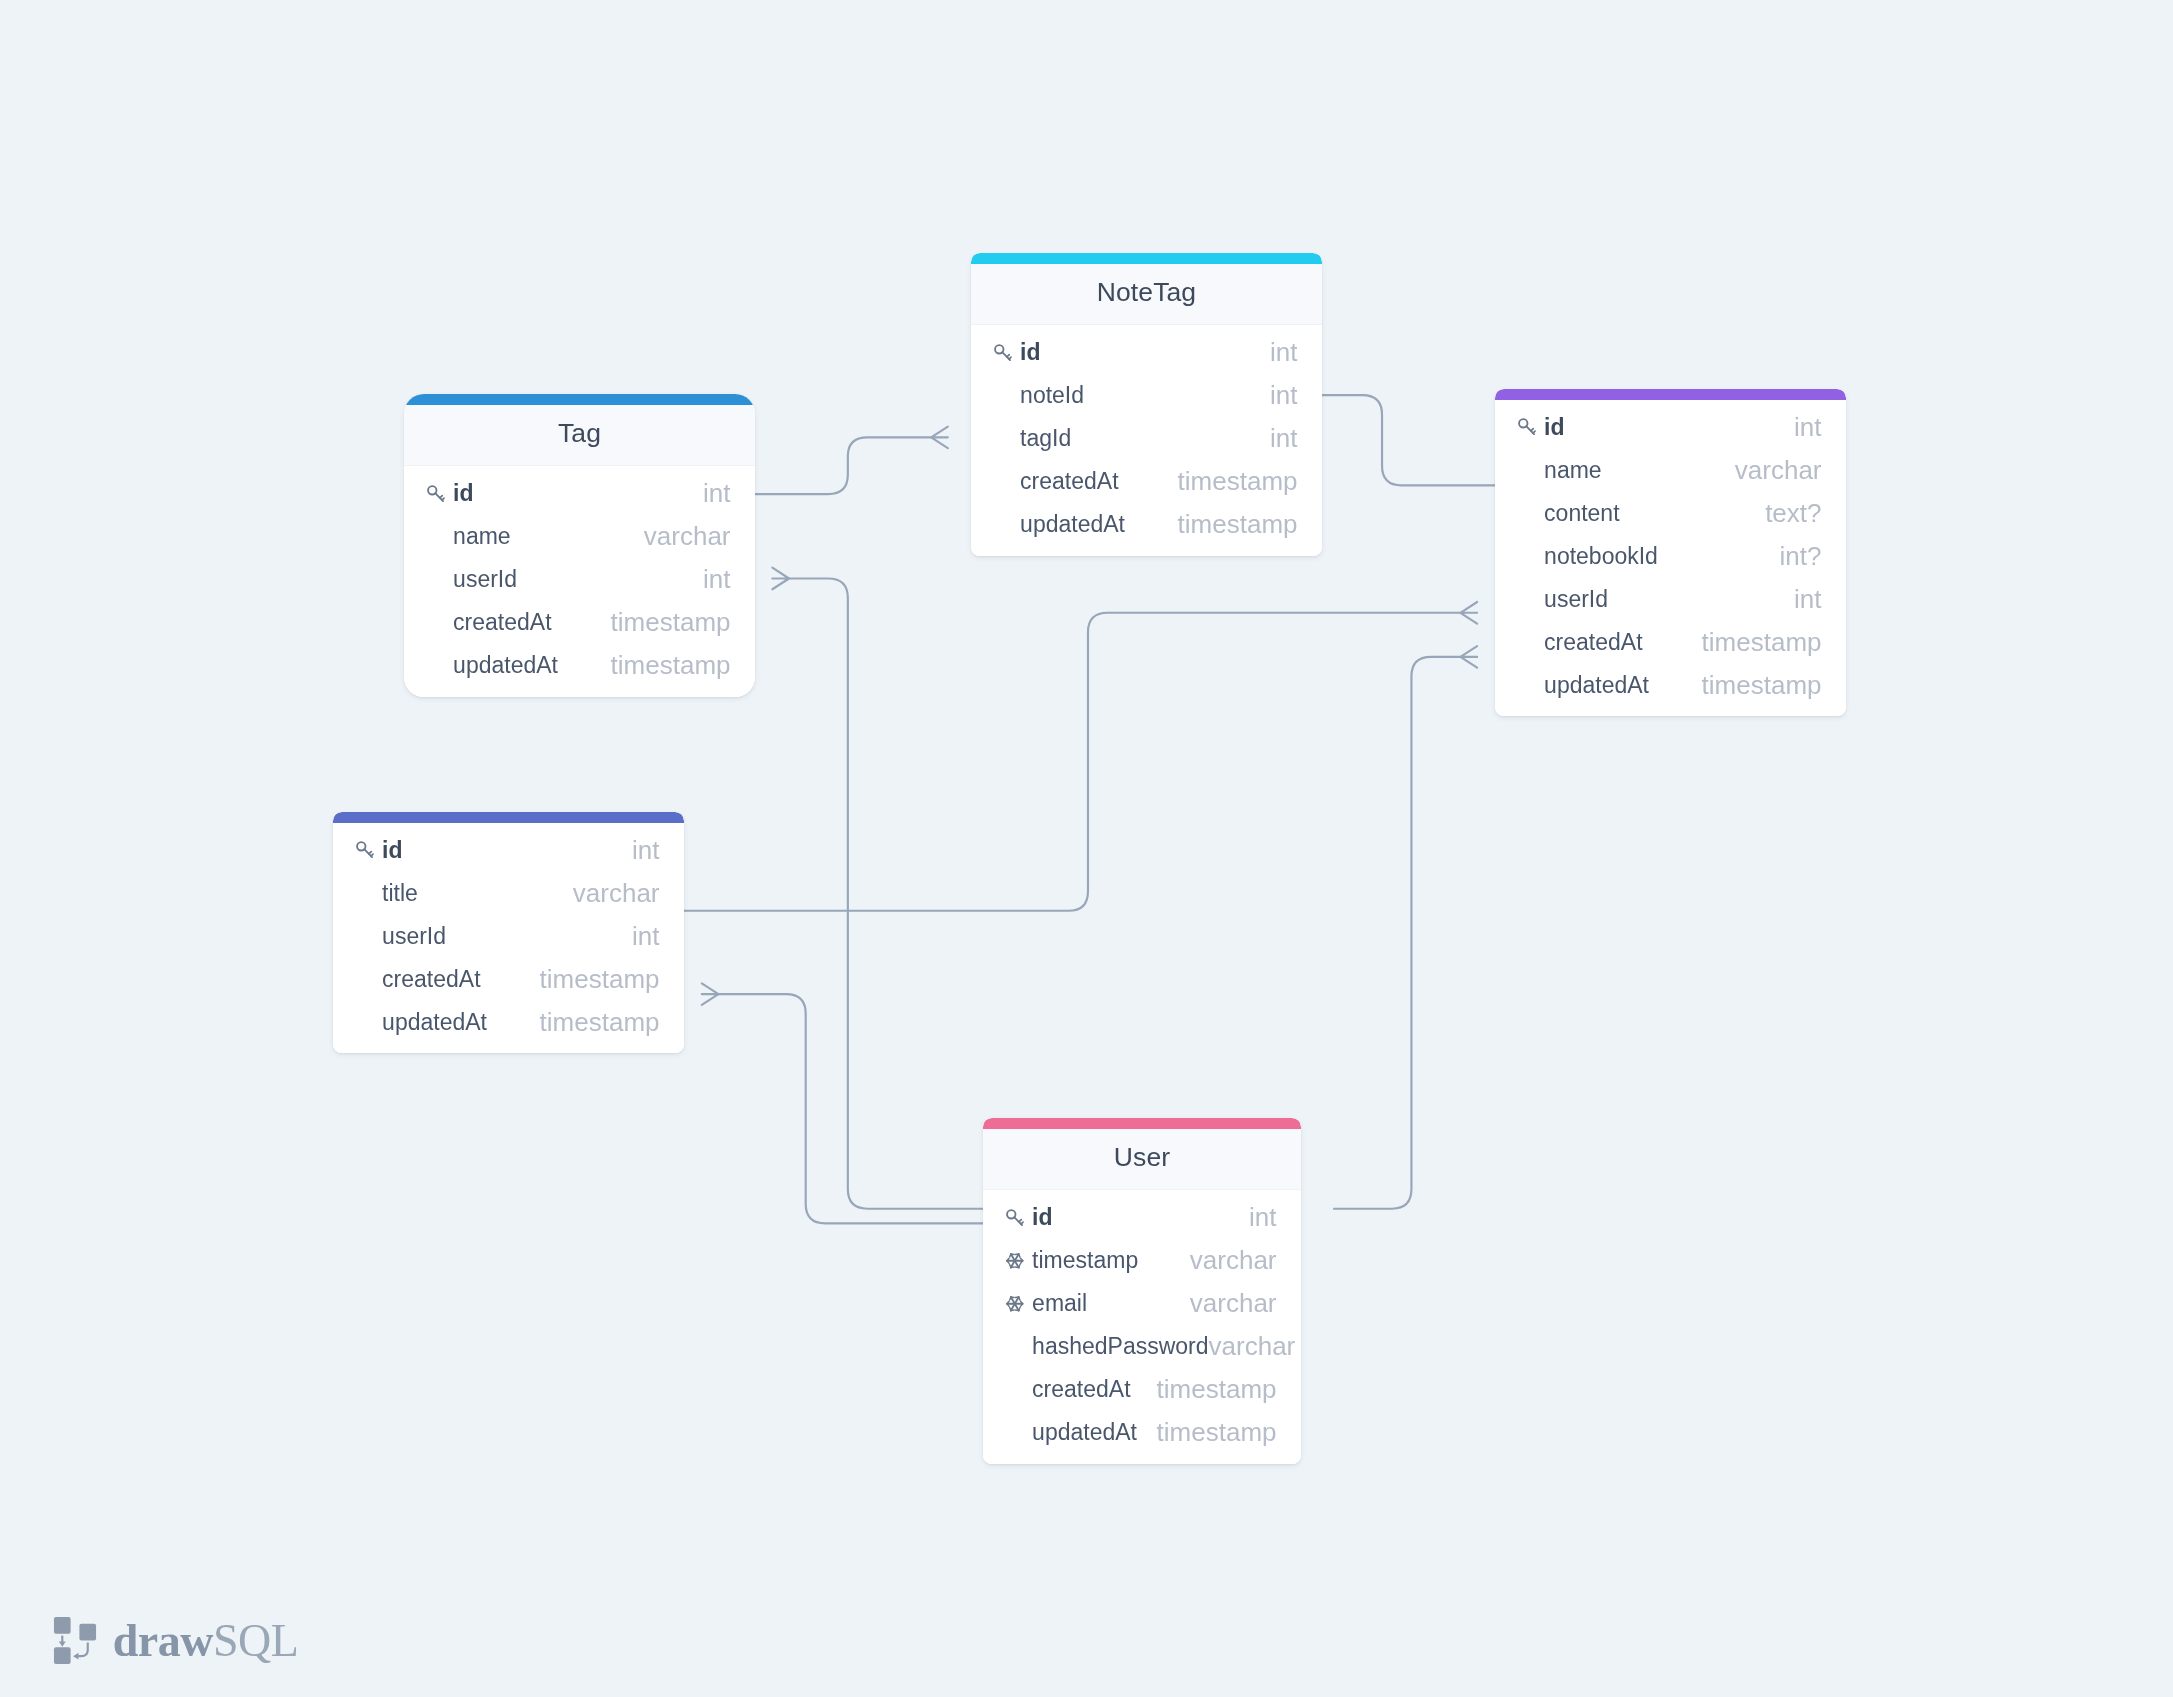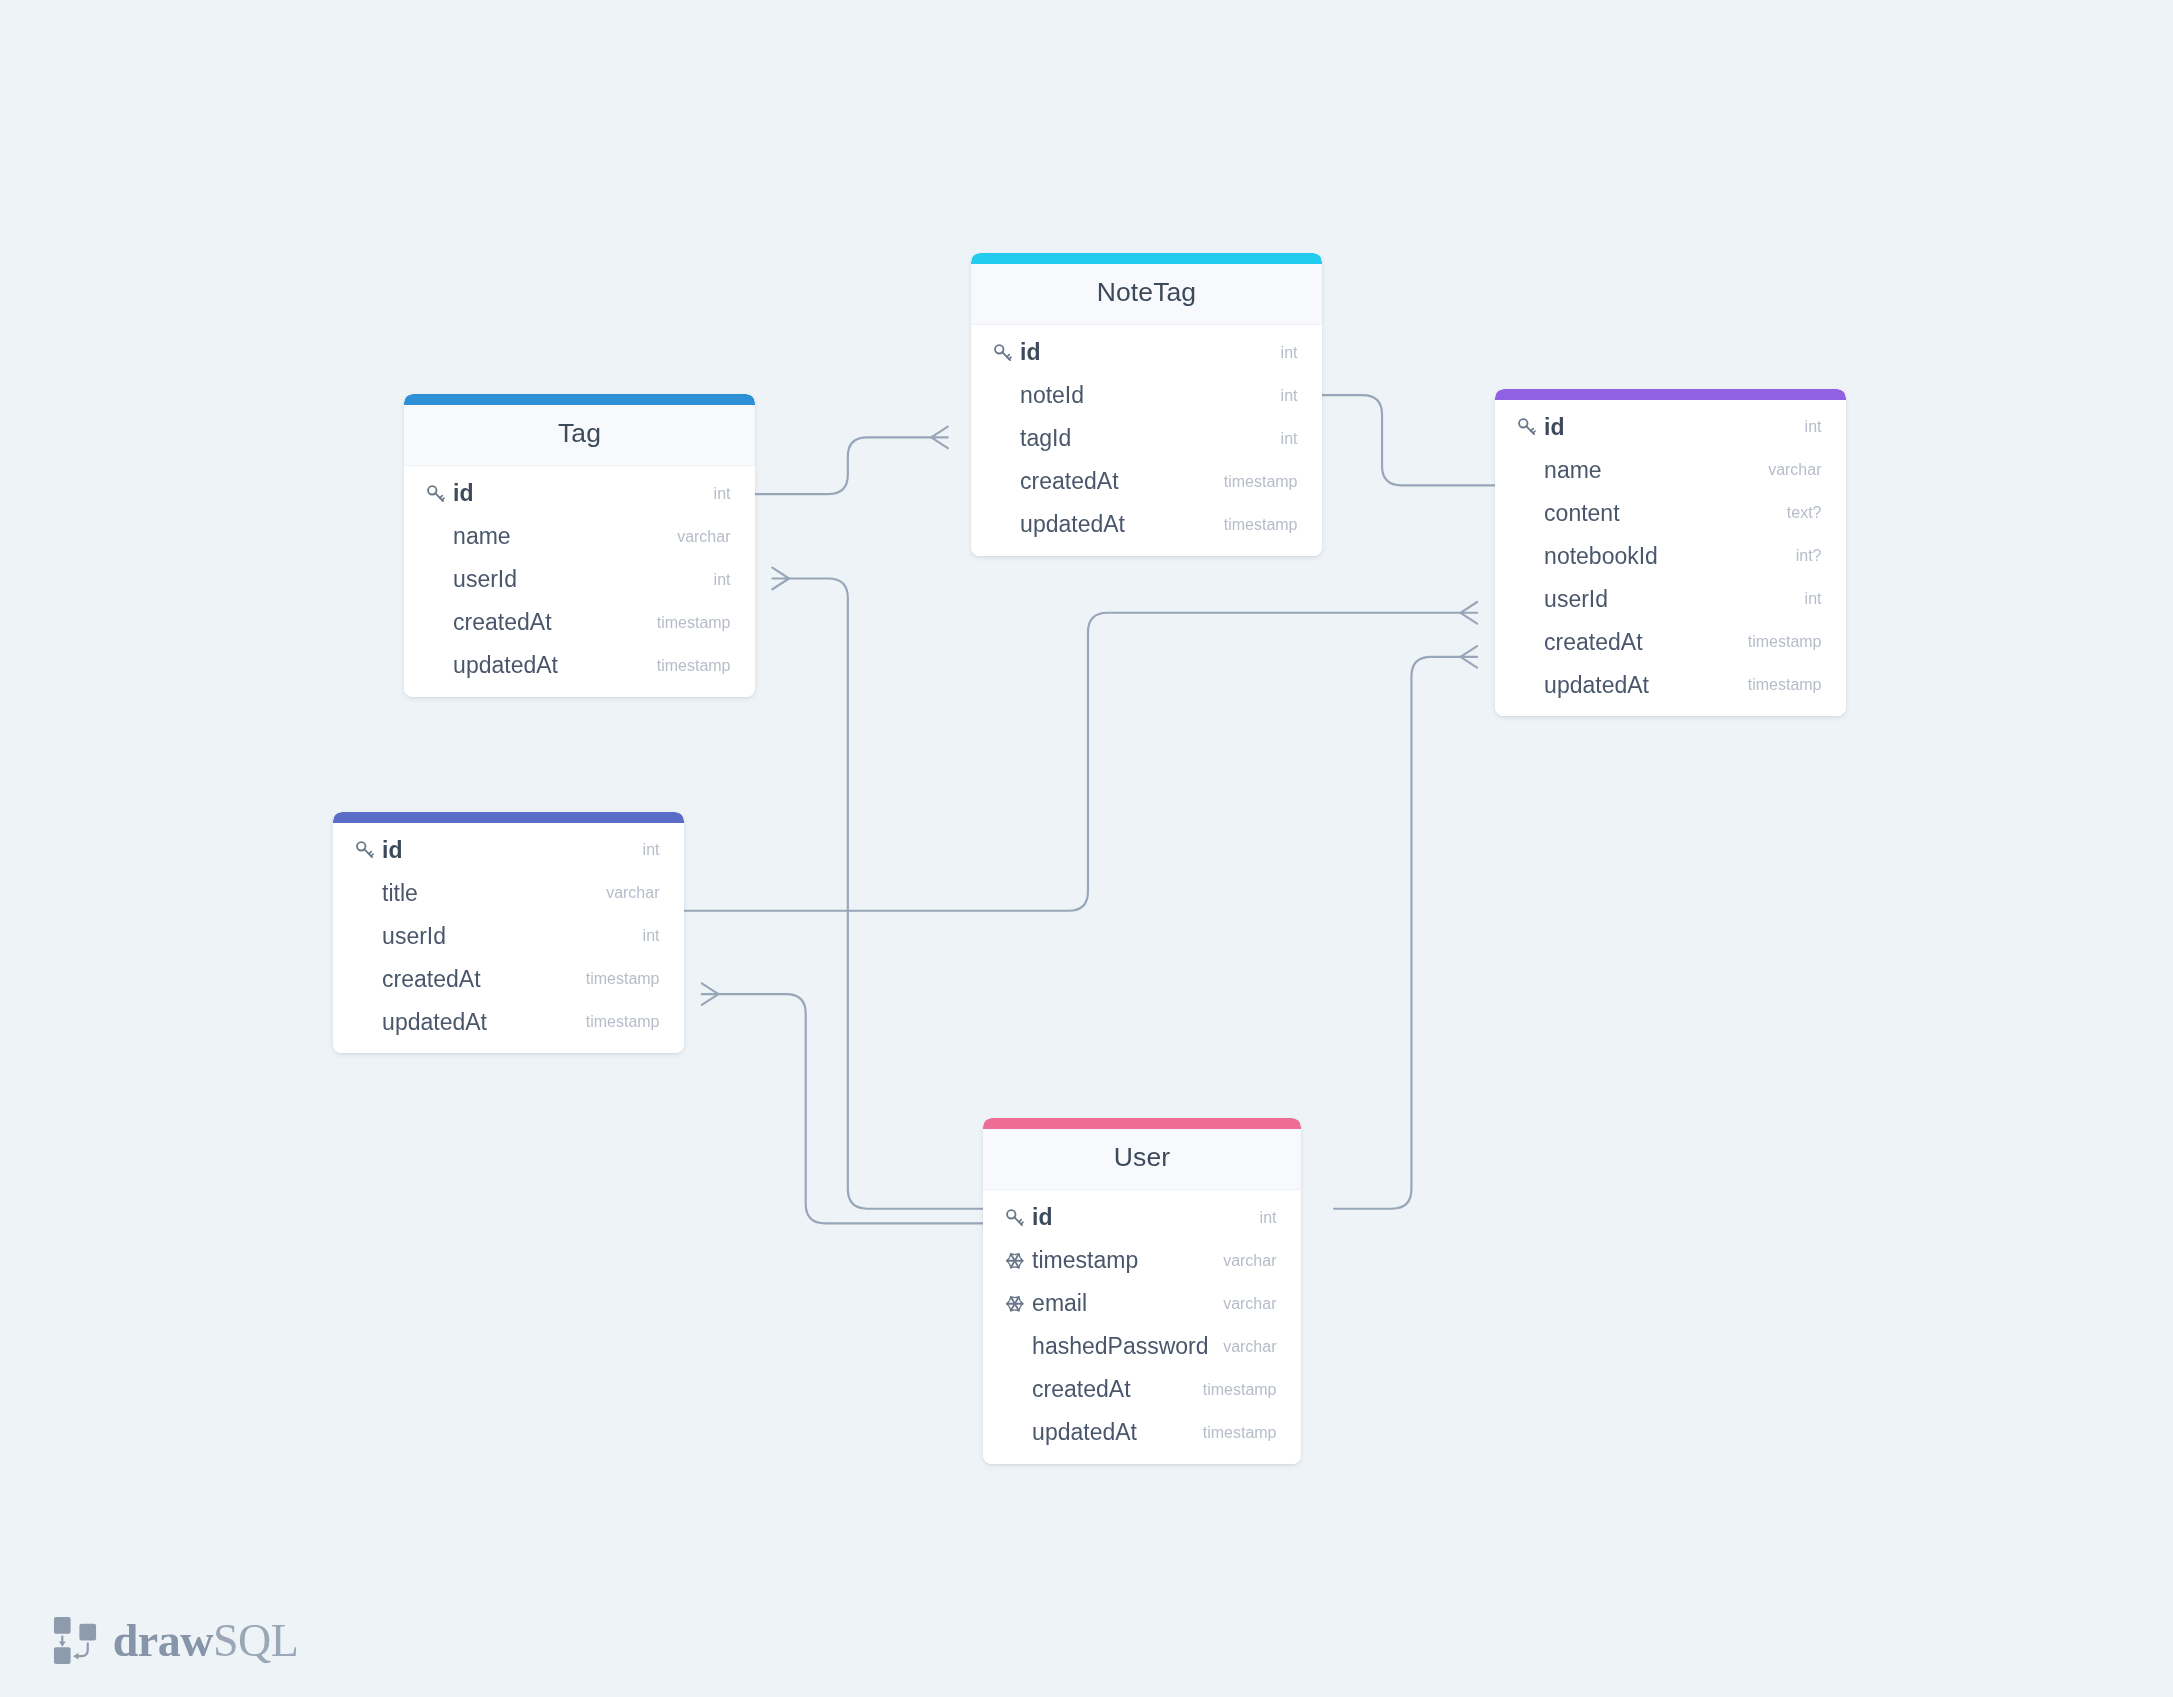--- a/index.html
+++ b/index.html
@@ -80,21 +80,21 @@
     flex: 1;
     font-size: 23px;
     color: #49566b;
     white-space: nowrap;
   }
   .field-name.pk {
     font-weight: bold;
     color: #3d4a5c;
   }
   .field-type {
-    font-size: 16px;
+    font-size: 26px;
     color: #b6bdc9;
     white-space: nowrap;
     text-align: right;
   }
 
   
   #logo {
     position: absolute;
     left: 52px;
     top: 1615px;
@@ -178,21 +178,21 @@
             <span class="field-name">createdAt</span>
             <span class="field-type">timestamp</span>
           </div>
           <div class="field-row">
             <span class="field-icon empty"></span>
             <span class="field-name">updatedAt</span>
             <span class="field-type">timestamp</span>
           </div>
         </div>
       </div>
-      <div class="table-card" style="left: 404px; top: 394px; width: 351px;">
+      <div class="table-card" style="left: 404px; top: 394px; width: 351px; border-radius: 20px;">
         <div class="table-stripe" style="background: rgb(45, 143, 213);"></div>
         <div class="table-title">Tag</div>
         <div class="table-rows">
           <div class="field-row">
             <span class="field-icon">
               <svg width="19.6" height="19.6" viewBox="0 0 20 20">
                 <circle cx="6.4" cy="6.4" r="4.3" fill="none" stroke="#6b7889" stroke-width="1.9"></circle>
                 <path d="M 9.4 9.4 L 17.4 17.4" stroke="#6b7889" stroke-width="1.9" stroke-linecap="round"></path>
                 <path d="M 14.2 14.2 L 16.6 11.8" stroke="#6b7889" stroke-width="1.7" stroke-linecap="round"></path>
                 <path d="M 16.4 16.4 L 18.4 14.4" stroke="#6b7889" stroke-width="1.7" stroke-linecap="round"></path>

